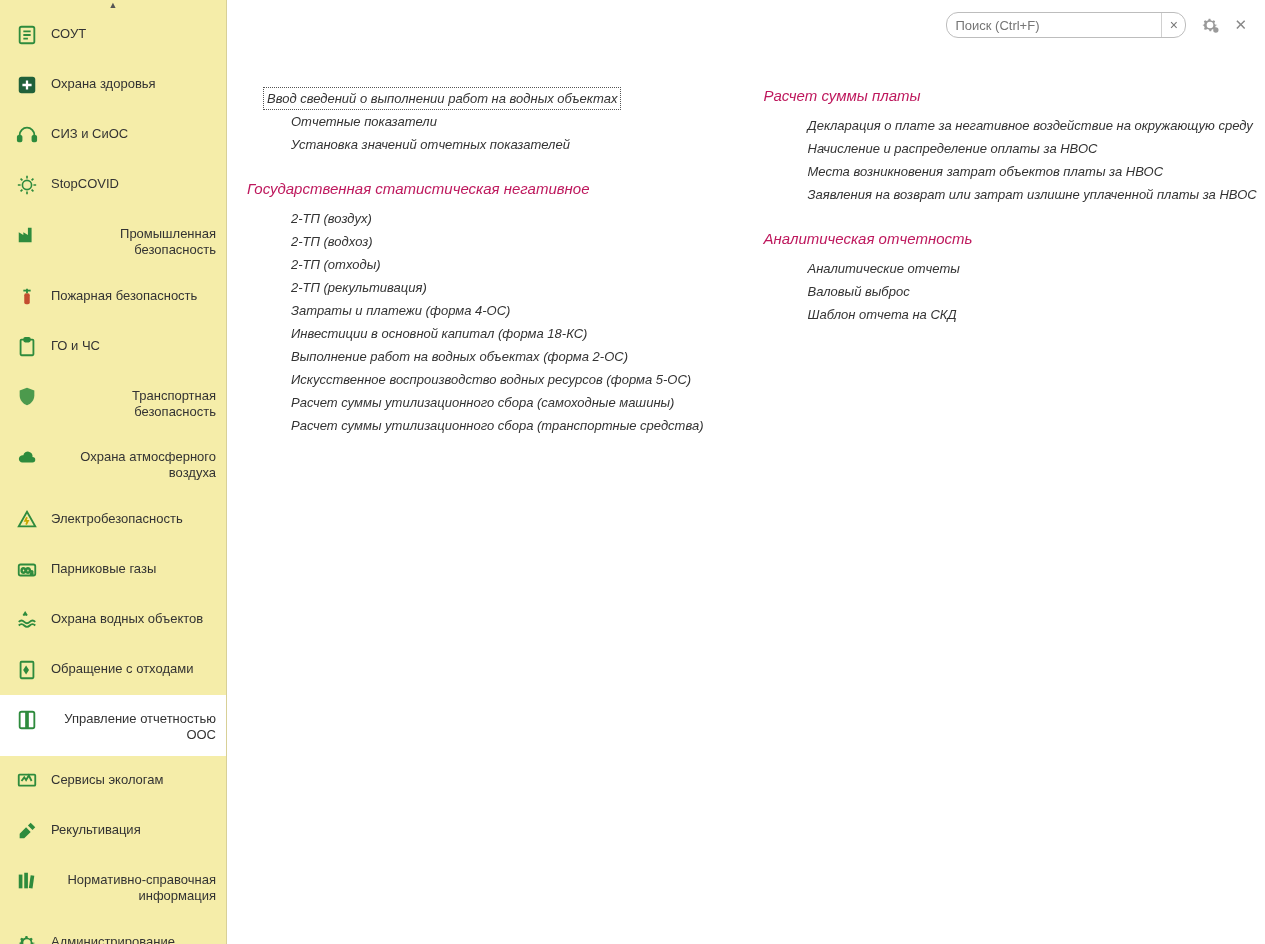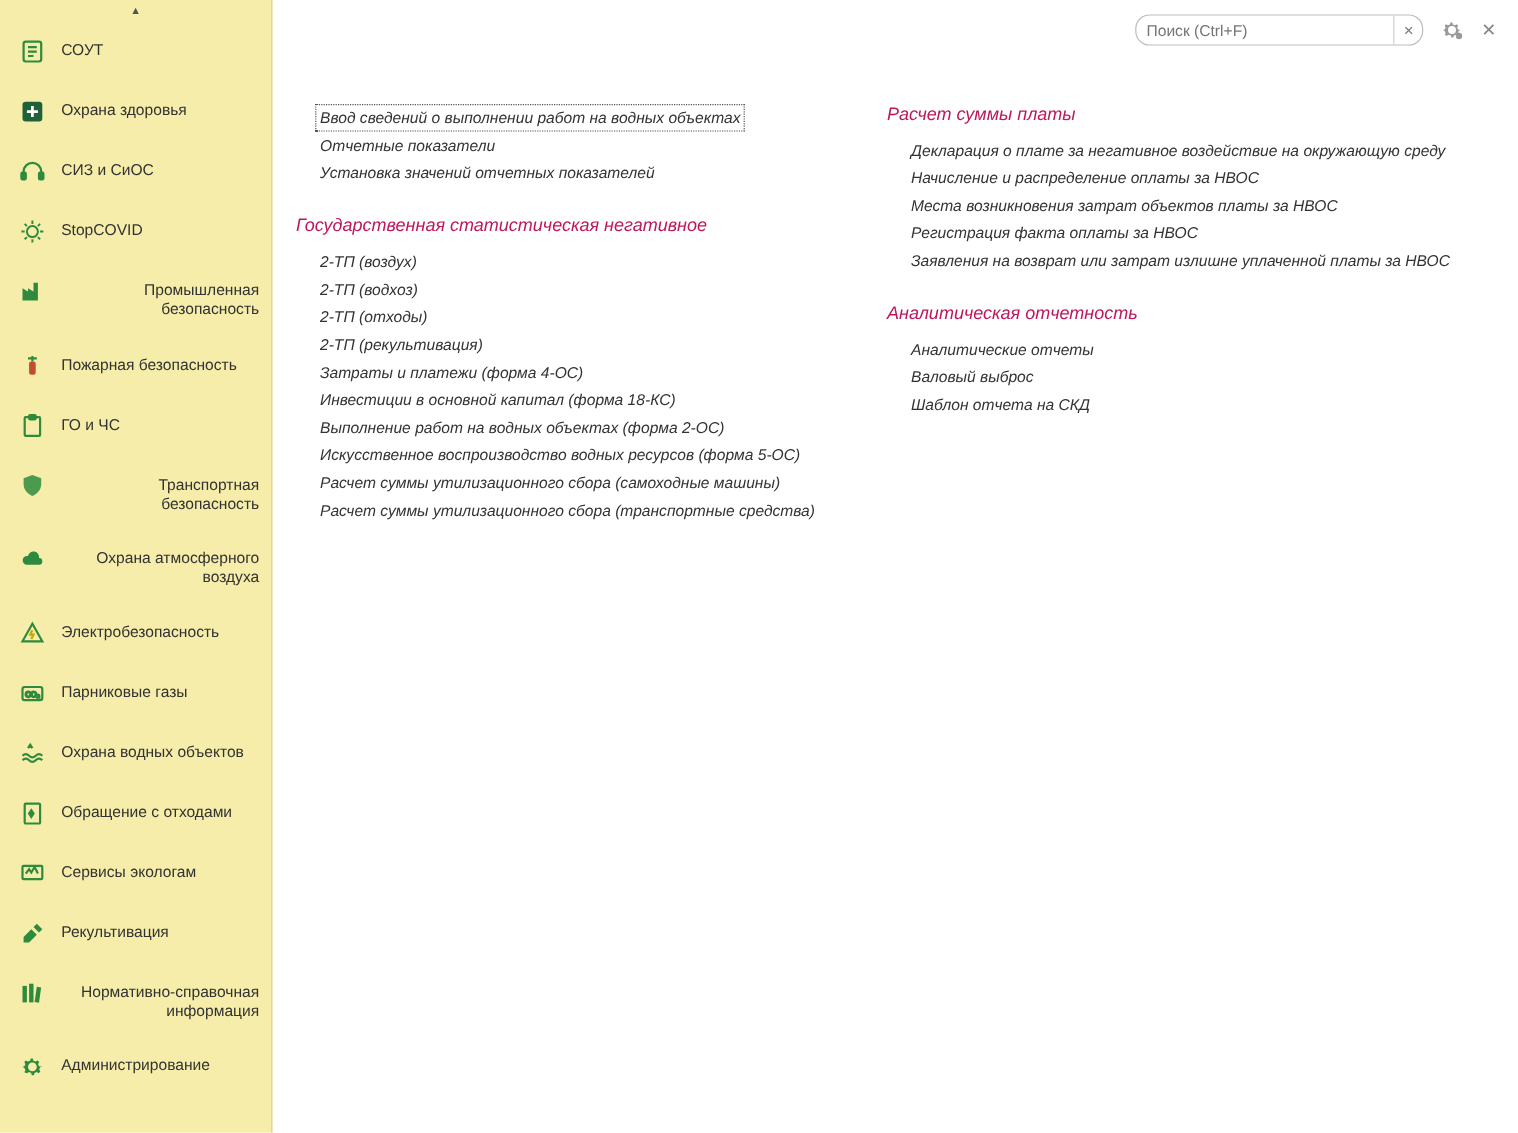--- a/index.html
+++ b/index.html
@@ -124,20 +124,21 @@
   .section-title.first { margin-top: 0; }
   .link-list {
     list-style: none;
     padding-left: 20px;
   }
   .link-list li {
     padding: 4px 0;
     color: #333;
     cursor: pointer;
     white-space: nowrap;
+    margin-left: 24px;
   }
   .link-list li.focused {
     border: 1px dotted #555;
     padding: 3px 3px;
     margin-left: -4px;
     display: inline-block;
   }
 
   
   .content::-webkit-scrollbar { height: 14px; width:14px;}
@@ -275,20 +276,28 @@
   <div class="sidebar-item">
     <span class="icon">
       <svg width="22" height="22" viewBox="0 0 24 24" fill="none" stroke="#2e8b3d" stroke-width="2">
           <rect x="5" y="3" width="14" height="18" rx="1"></rect>
           <path d="M9 12l2-3 2 3-2 3z" fill="#2e8b3d"></path>
         </svg>
     </span>
     <span class="label">Обращение с отходами</span>
   </div>
 
+  <div class="sidebar-item active">
+    <span class="icon">
+      <svg width="22" height="22" viewBox="0 0 24 24" fill="none" stroke="#2e8b3d" stroke-width="2">
+          <path d="M4 5a2 2 0 0 1 2-2h5v18H6a2 2 0 0 1-2-2zM13 3h5a2 2 0 0 1 2 2v14a2 2 0 0 1-2 2h-5z"></path>
+        </svg>
+    </span>
+    <span class="label">Управление отчетностью ООС</span>
+  </div>
 
   <div class="sidebar-item">
     <span class="icon">
       <svg width="22" height="22" viewBox="0 0 24 24" fill="none" stroke="#2e8b3d" stroke-width="2">
           <rect x="3" y="5" width="18" height="12" rx="1"></rect>
           <path d="M6 12l3-4 2 3 3-5 3 6"></path>
         </svg>
     </span>
     <span class="label">Сервисы экологам</span>
   </div>
@@ -365,21 +374,20 @@
           <li>Расчет суммы утилизационного сбора (транспортные средства)</li>
         </ul>
       </div>
 
       <div class="col">
         <div class="section-title first">Расчет суммы платы</div>
         <ul class="link-list">
           <li>Декларация о плате за негативное воздействие на окружающую среду</li>
           <li>Начисление и распределение оплаты за НВОС</li>
           <li>Места возникновения затрат объектов платы за НВОС</li>
-          <li>Регистрация факта оплаты за НВОС</li>
           <li>Заявления на возврат или затрат излишне уплаченной платы за НВОС</li>
         </ul>
 
         <div class="section-title">Аналитическая отчетность</div>
         <ul class="link-list">
           <li>Аналитические отчеты</li>
           <li>Валовый выброс</li>
           <li>Шаблон отчета на СКД</li>
         </ul>
       </div>

